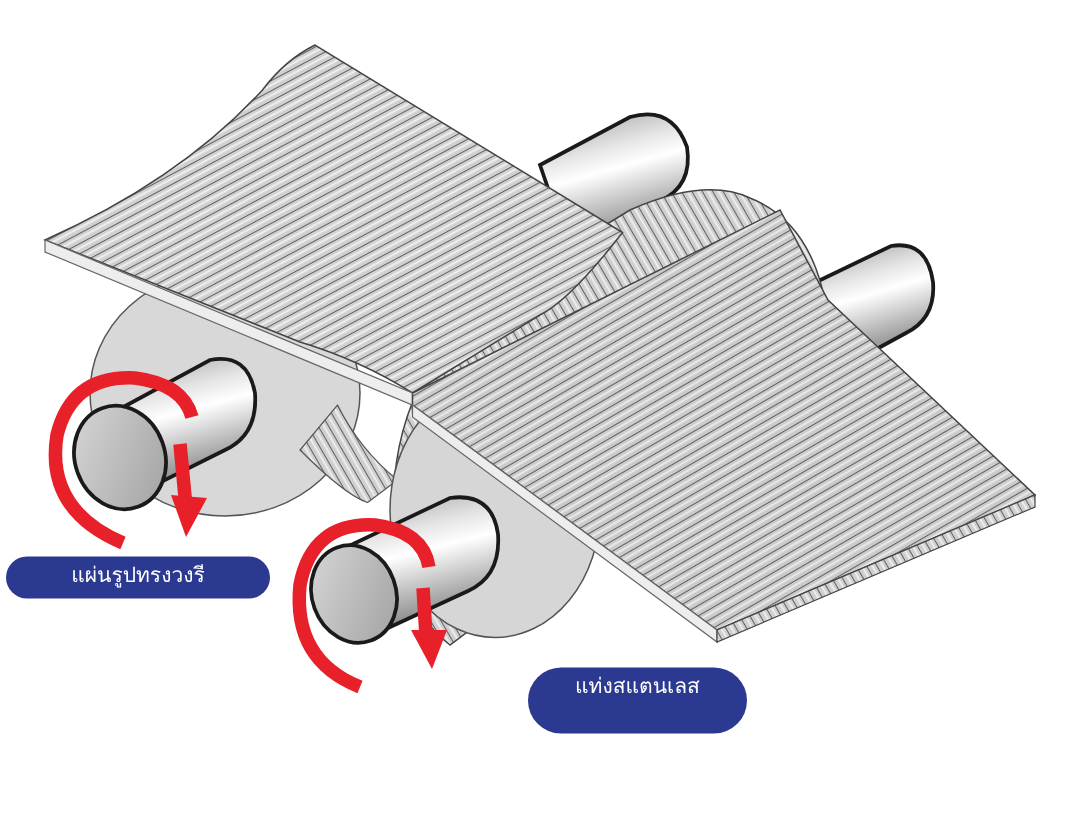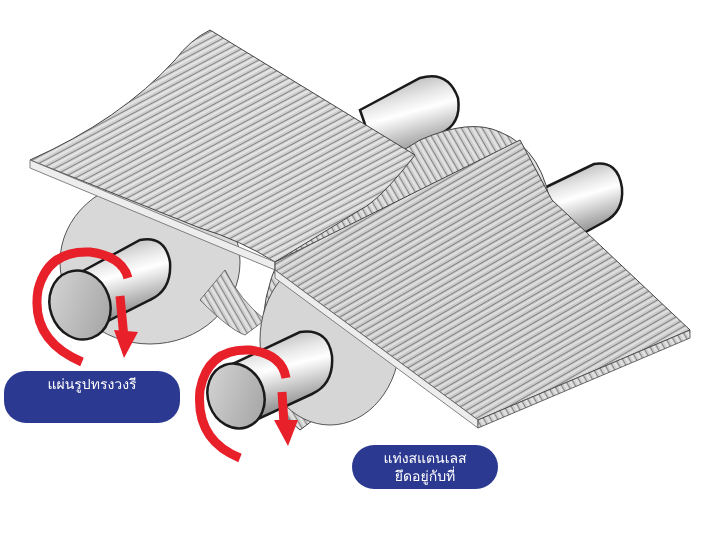--- a/index.html
+++ b/index.html
@@ -10,21 +10,21 @@
       background: var(--pill, #2b3990);
       color: #ffffff;
       border-radius: 22px;
       text-align: center;
       font-family: "DejaVu Sans", sans-serif;
       font-size: 14px;
       line-height: 18px;
       padding: 4px 0 6px 0;
       box-sizing: border-box;
     }
-    #label-fins { left: 4px; top: 371px; width: 176px; height: 52px; }
+    #label-fins { left: 4px; top: 371px; width: 176px; height: 28px; }
     #label-rod { left: 352px; top: 445px; width: 146px; height: 44px; }
     .label-pill span { display: block; }
   </style>
 </head>
 <body>
 
 <svg id="stage" viewBox="0 0 718 542" xmlns="http://www.w3.org/2000/svg">
   <defs>
     <linearGradient id="shaftGrad" x1="0" y1="0" x2="0.3" y2="1">
       <stop offset="0" stop-color="#9a9a9a"></stop>
@@ -105,14 +105,13 @@
     <path d="M282 392 L284 424" stroke="#e8202a" stroke-width="9" fill="none"></path>
   </g>
 </svg>
 
 <div id="label-fins" class="label-pill" style="--pill: #2b3990;">
   <span>แผ่นรูปทรงวงรี</span>
 </div>
 
 <div id="label-rod" class="label-pill" style="--pill: #2b3990;">
   <span>แท่งสแตนเลส</span>
-  <span>ยึดอยู่กับที่</span>
 </div>
 
 </body></html>

